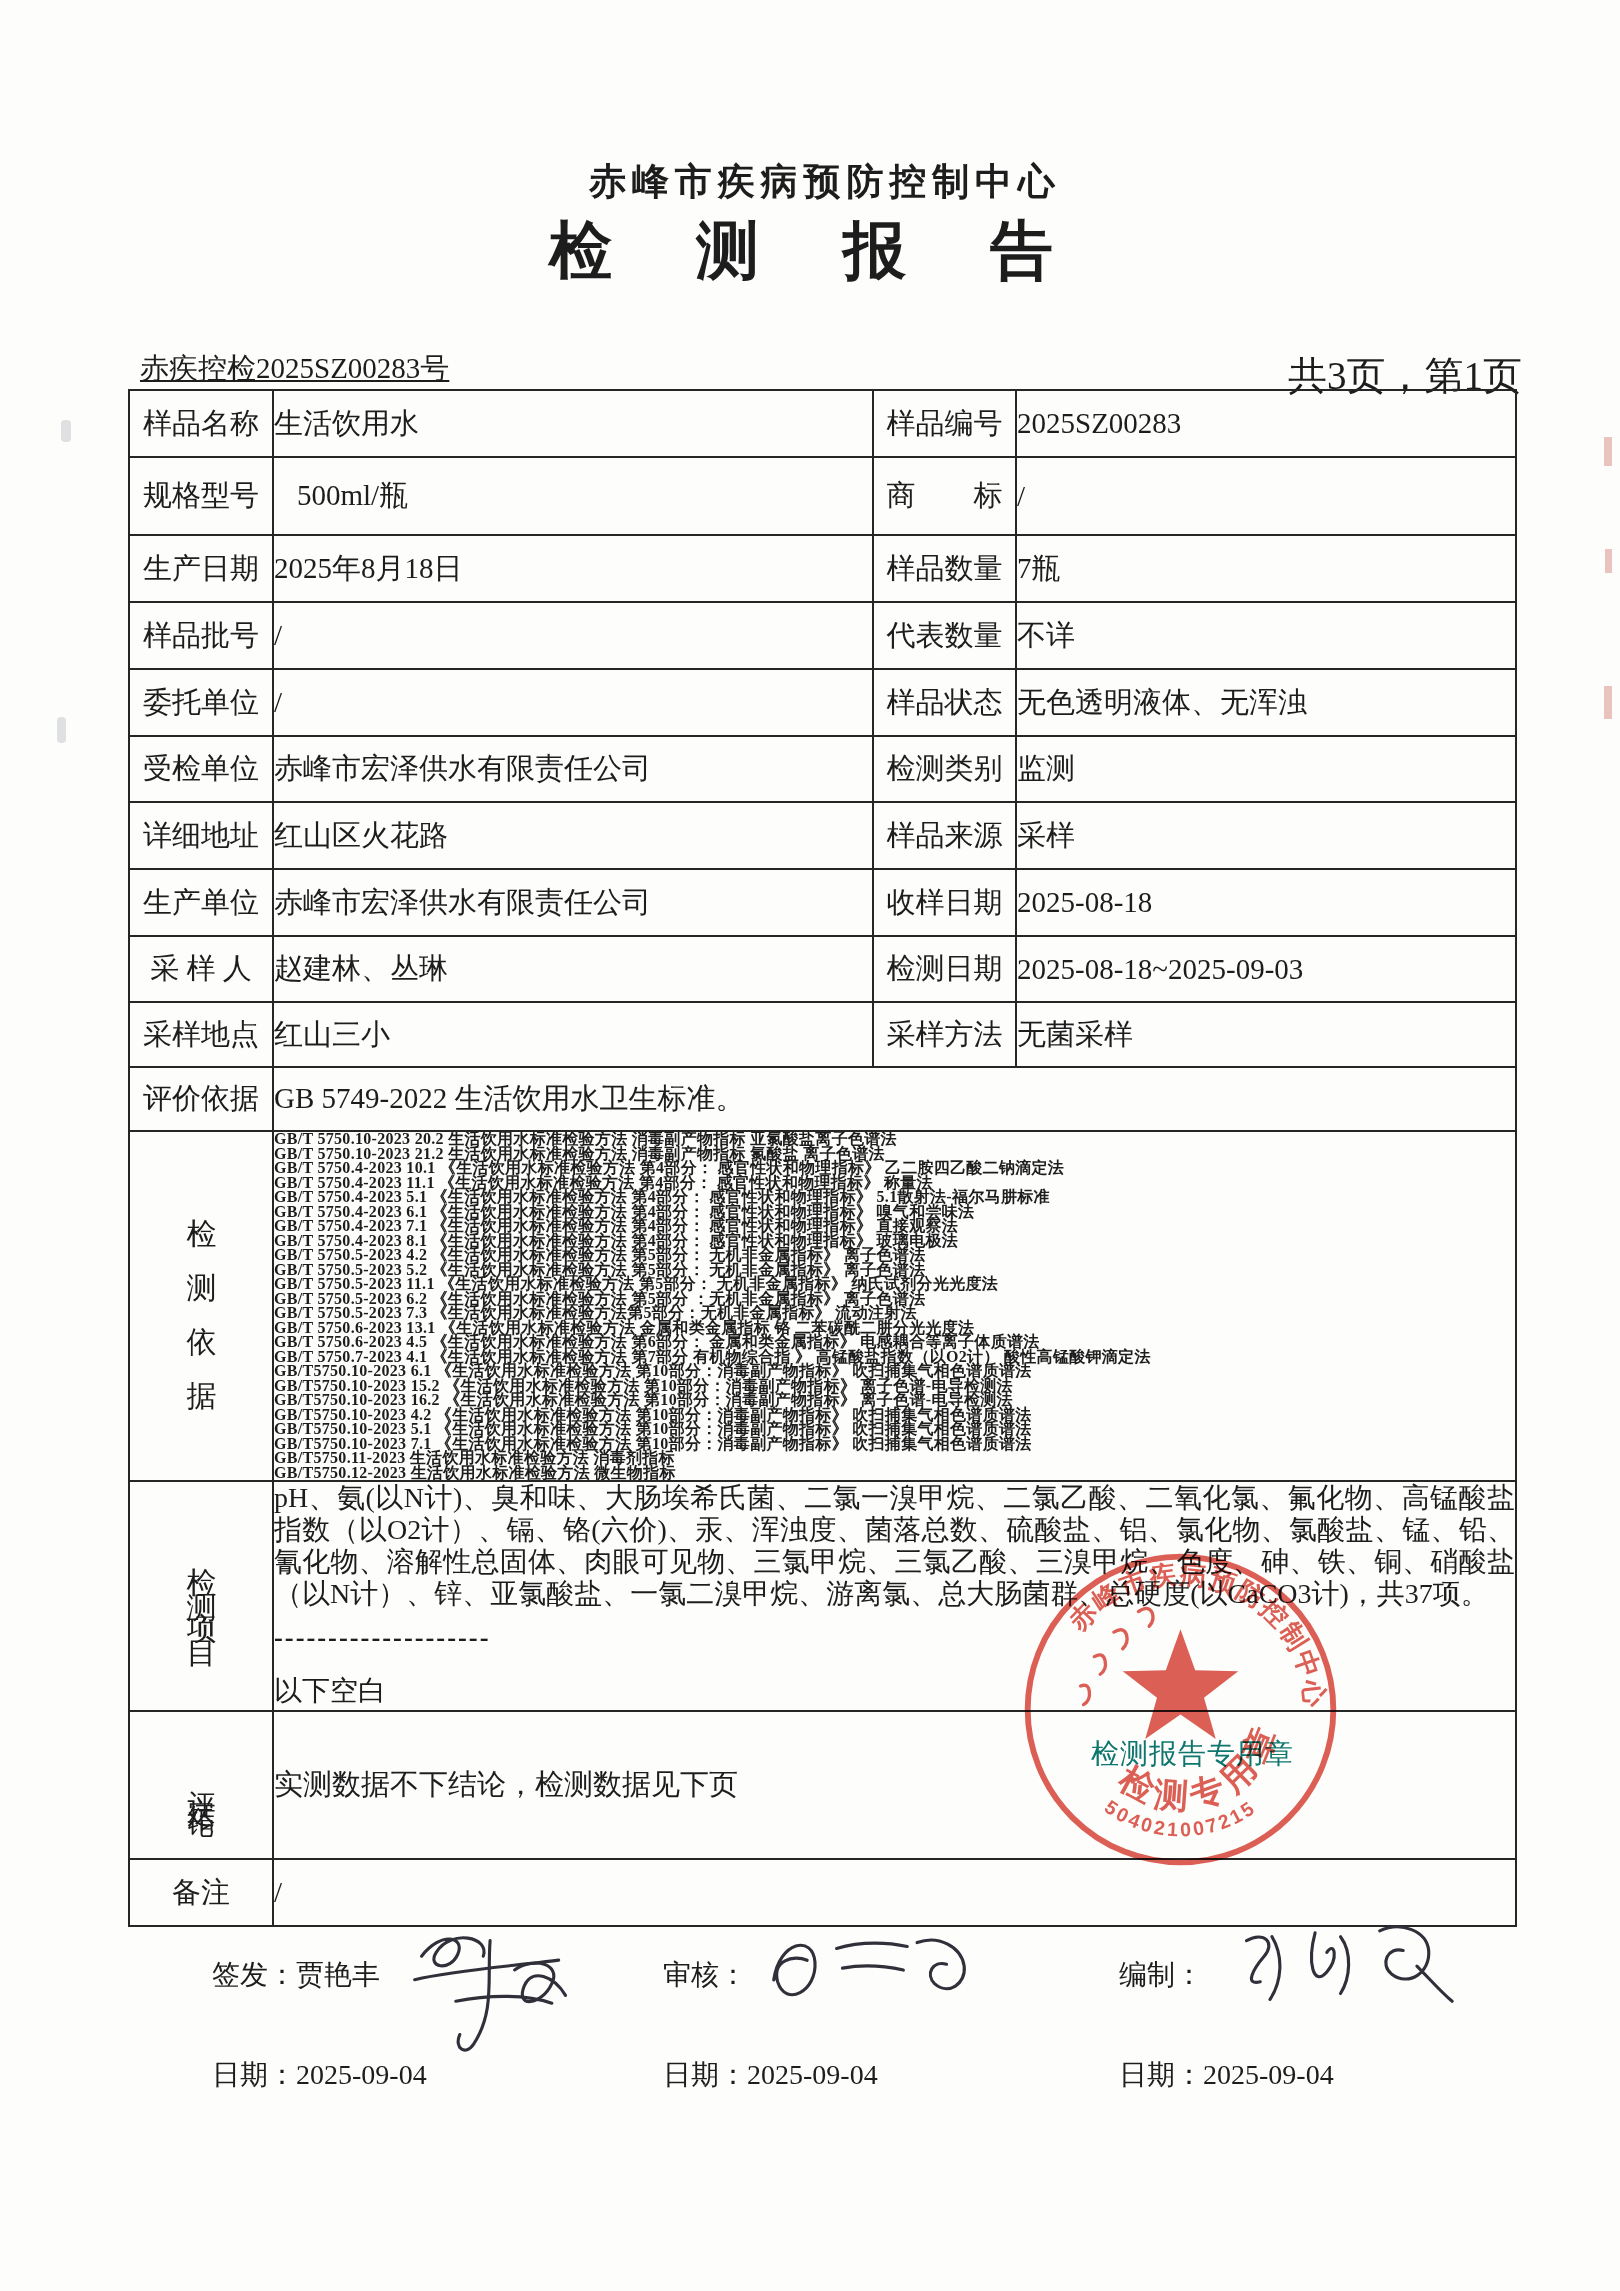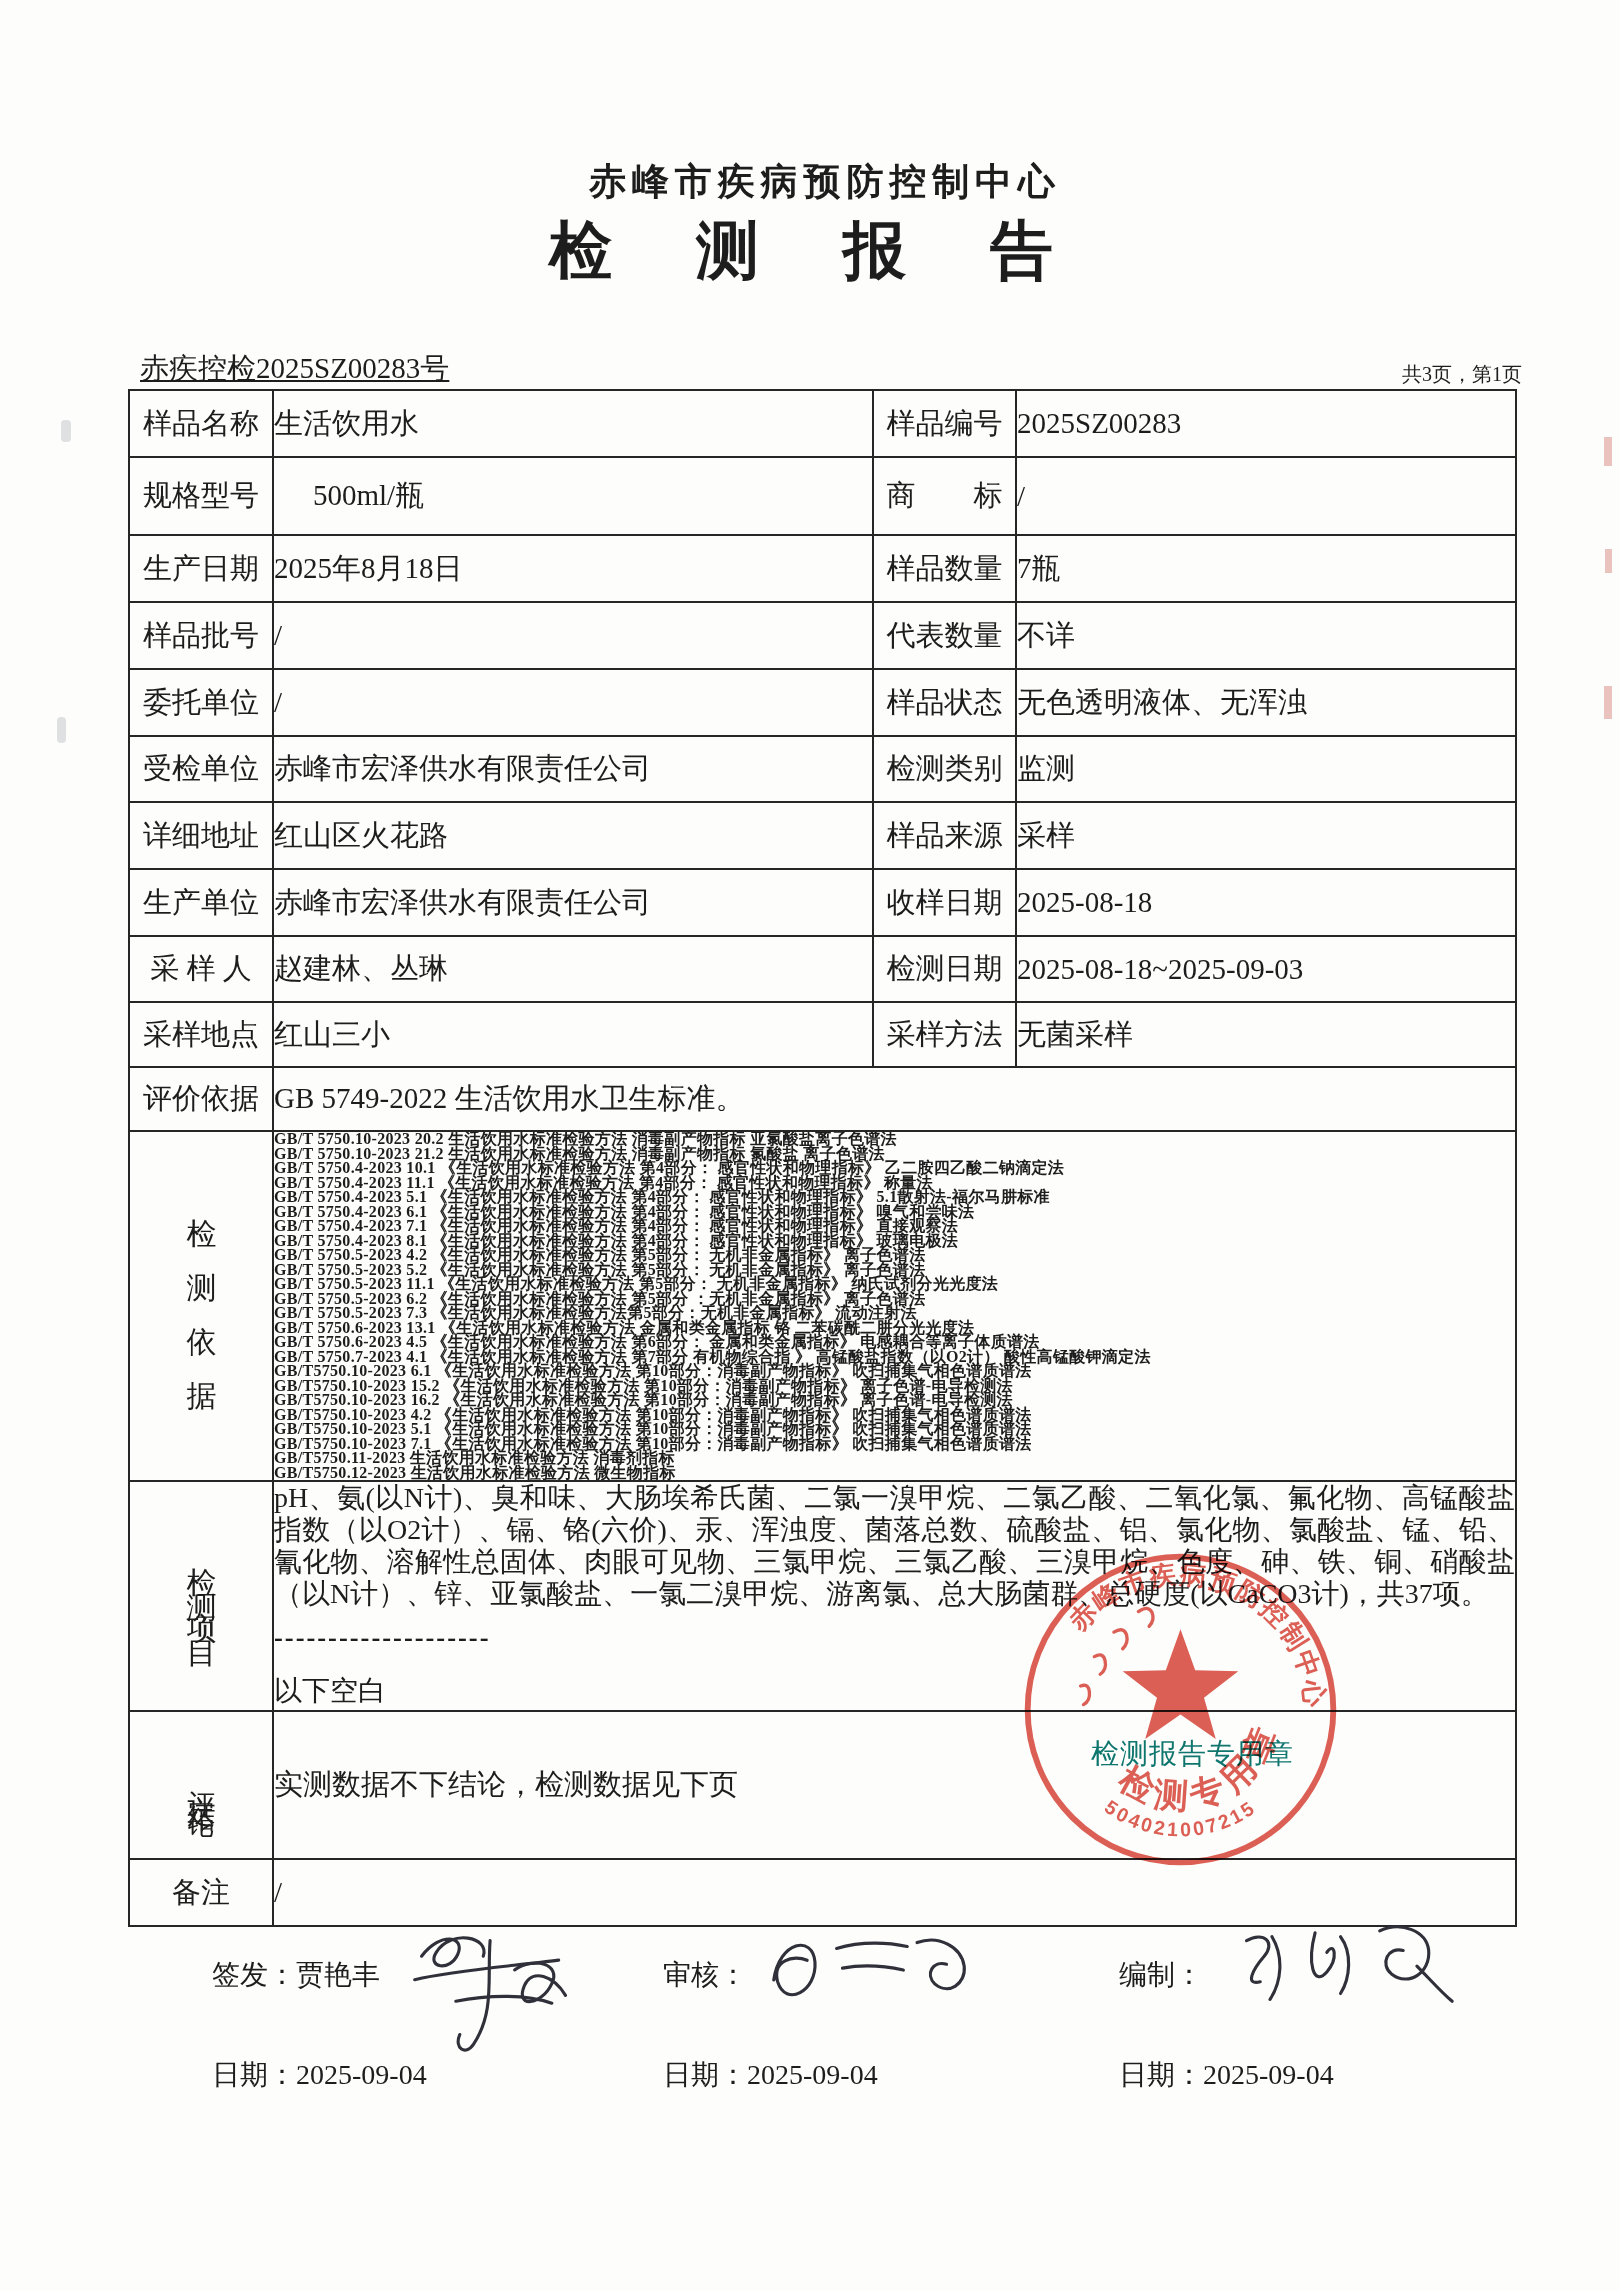--- a/index.html
+++ b/index.html
@@ -6,21 +6,21 @@
   body{
     width:1620px;height:2292px;position:relative;overflow:hidden;
     background:#fdfdfc;color:#1d1d1d;
     font-family:"Liberation Serif","DejaVu Serif",serif;
   }
   .abs{position:absolute;}
   
   .org-name{left:589px;top:157px;font-size:37px;font-weight:600;letter-spacing:5.9px;white-space:nowrap;}
   .doc-title{left:549px;top:208px;font-size:63px;font-weight:700;letter-spacing:84px;white-space:nowrap;}
   .report-no{left:140px;top:349px;font-size:29px;white-space:nowrap;text-decoration:underline;}
-  .pagination{right:98px;top:349px;font-size:20px;white-space:nowrap;margin-top:12px;}
+  .pagination{right:98px;top:349px;font-size:39px;white-space:nowrap;}
   
   table.report{
     position:absolute;left:128px;top:389px;width:1387px;
     border-collapse:collapse;table-layout:fixed;
     font-size:29px;
   }
   table.report td{
     border:2px solid #262626;
     border-top-width:2.9px;border-bottom-width:2.9px;
     padding:0;vertical-align:middle;
@@ -70,21 +70,21 @@
 
   <tbody>
       <tr style="height:67px">
     <td class="lbl">样品名称</td>
     <td class="val">生活饮用水</td>
     <td class="lbl">样品编号</td>
     <td class="val2">2025SZ00283</td>
   </tr>
   <tr style="height:78px">
     <td class="lbl">规格型号</td>
-    <td class="val" style="padding-left:39px">500ml/瓶</td>
+    <td class="val" style="padding-left:23px">500ml/瓶</td>
     <td class="lbl">商　　标</td>
     <td class="val2">/</td>
   </tr>
   <tr style="height:67px">
     <td class="lbl">生产日期</td>
     <td class="val">2025年8月18日</td>
     <td class="lbl">样品数量</td>
     <td class="val2">7瓶</td>
   </tr>
   <tr style="height:67px">

